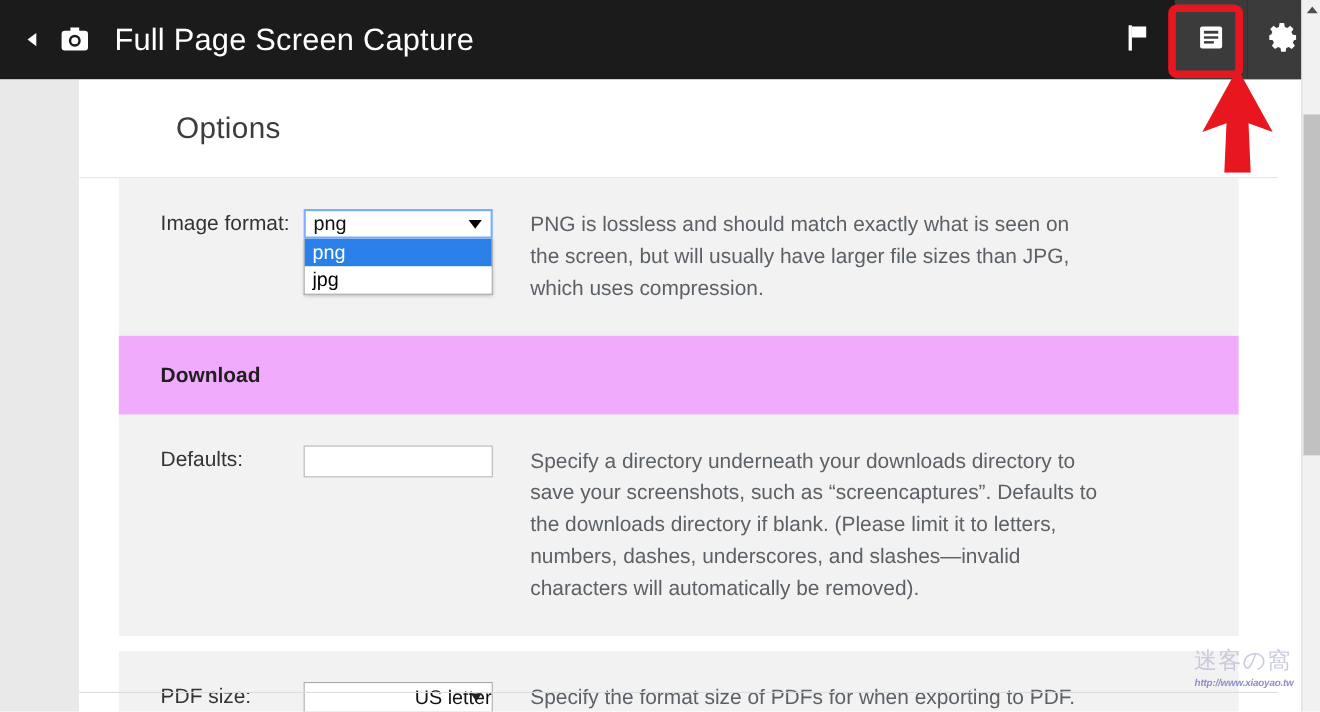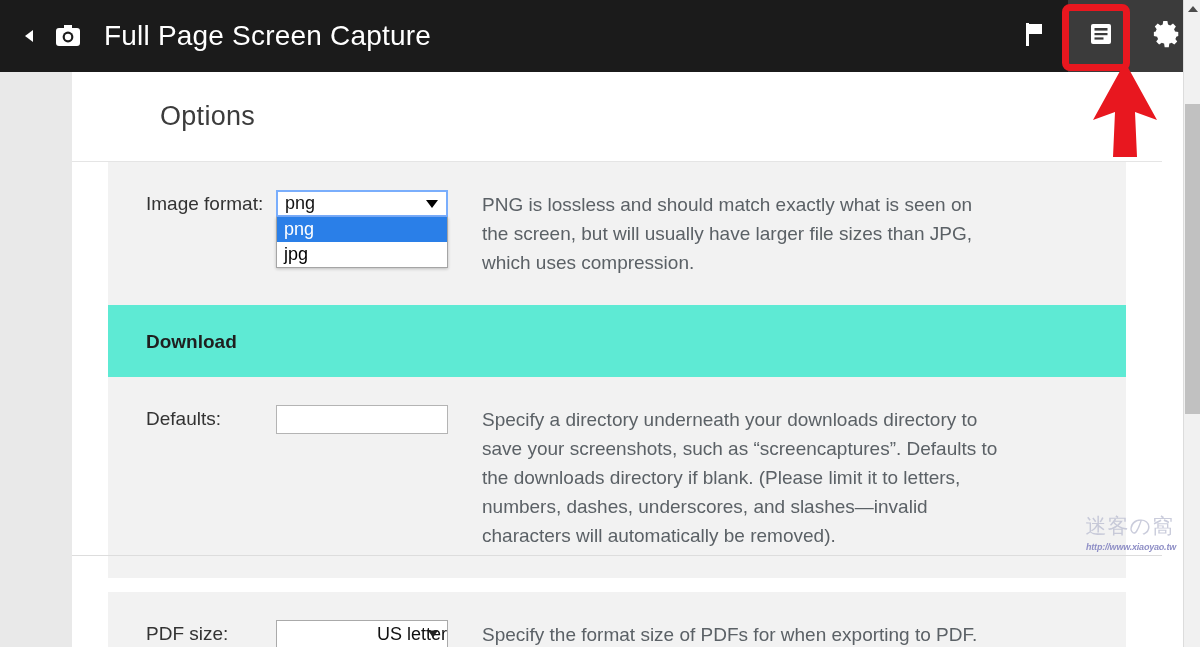--- a/index.html
+++ b/index.html
@@ -2,21 +2,21 @@
 <html><head>
 <meta charset="utf-8">
 <style>
   * { box-sizing: border-box; margin: 0; padding: 0; }
   html, body {
     width: 1200px; height: 647px;
     overflow: hidden;
     background: #ffffff;
     font-family: "Liberation Sans", sans-serif;
   }
-  #app { position: relative; width: 1200px; height: 556px; background: #fff; }
+  #app { position: relative; width: 1200px; height: 630px; background: #fff; }
 
   
   .header {
     position: absolute; top: 0; left: 0;
     width: 1200px; height: 72px;
     background: #1b1b1b;
     display: flex; align-items: center;
     z-index: 30;
   }
   .back-arrow {
@@ -128,21 +128,21 @@
   .row .desc {
     flex: 1 1 auto;
     font-size: 19px;
     color: #5b6166;
     line-height: 29px;
     padding-right: 40px;
     max-width: 560px;
   }
 
   .section-title {
-    background: #5eead4;
+    background: #f0abfc;
     padding: 26px 0 24px 38px;
     font-size: 19px;
     font-weight: 700;
     color: #1f1f1f;
   }
 
   
   .select-box {
     position: relative;
     width: 172px; height: 27px;

